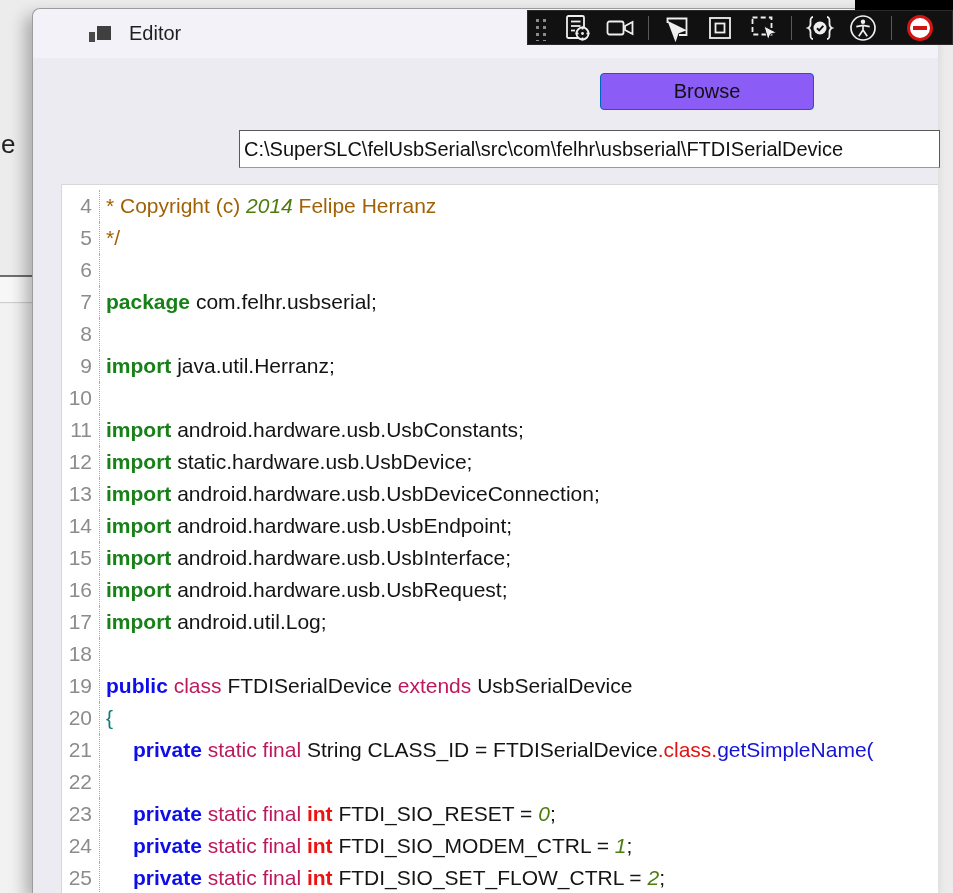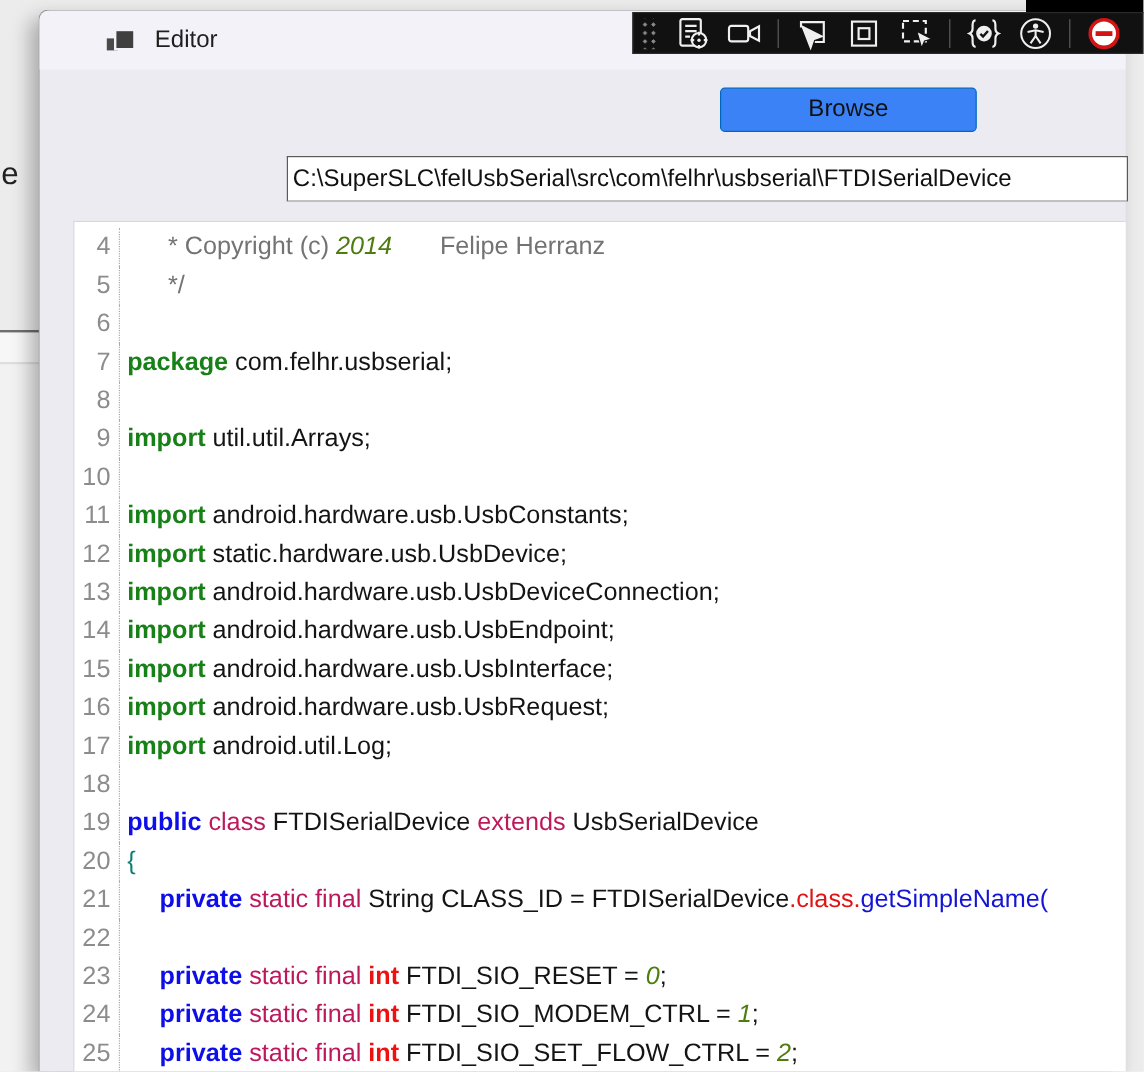--- a/index.html
+++ b/index.html
@@ -24,37 +24,37 @@
     background:#f4f2f9; border-top-left-radius:8px; display:flex; align-items:center;
     padding-left:56px; }
   .win-icon { position:absolute; left:56px; top:15px; width:24px; height:20px; }
   .win-icon .sq-small { position:absolute; left:0; top:8px; width:9px; height:10px; background:#4a4a4a; }
   .win-icon .sq-big   { position:absolute; left:8px; top:2px; width:14px; height:14px; background:#3f3f3f;
     box-shadow:0 0 0 2px #f4f2f9; }
   .win-title { margin-left:40px; font-size:20px; color:#1f1f1f; }
 
   
   .browse-btn { position:absolute; left:567px; top:64px; width:214px; height:37px;
-    background:#3b82f6; border:1px solid #0067c0; border-radius:4px;
+    background:#8b5cf6; border:1px solid #0067c0; border-radius:4px;
     font-size:20px; color:#111; font-family:"Liberation Sans",sans-serif; cursor:pointer; }
   .path-box { position:absolute; left:206px; top:121px; right:-2px; height:38px;
     background:#ffffff; border:1px solid #5a5a5a; border-bottom-color:#9a9a9a;
     font-size:20px; color:#111; padding:0 0 0 4px; font-family:"Liberation Sans",sans-serif;
     white-space:nowrap; overflow:hidden; outline:none; }
 
   
   .code-panel { position:absolute; left:28px; top:175px; right:0; bottom:0;
     background:#ffffff; border-top:1px solid #d8d8d8; border-left:1px solid #d8d8d8;
     overflow:hidden; padding-top:5px; }
   .code-line { display:flex; height:32px; line-height:32px; white-space:pre;
     font-size:21px; }
   .line-num { flex:0 0 38px; text-align:right; padding-right:7px; color:#8c8c8c;
     border-right:1px dotted #a9a9a9; }
   .line-text { padding-left:6px; color:#141414; }
-  .tok-comment  { color:#737373;margin-left:34px; }
+  .tok-comment  { color:#a16207; }
   .tok-number   { color:#4d7c0f; font-style:italic; }
   .tok-kw-green { color:#178117; font-weight:bold; }
   .tok-kw-blue  { color:#0e0ee8; font-weight:bold; }
   .tok-kw-maroon{ color:#be185d; }
   .tok-kw-red   { color:#ee1111; font-weight:bold;text-align:right; }
   .tok-red      { color:#e01414; }
   .tok-method   { color:#1414d6; }
   .tok-teal     { color:#0f7d74; }
   .tok-plain    { color:#141414; }
 
@@ -93,21 +93,21 @@
 
   <input class="path-box" type="text" value="C:\SuperSLC\felUsbSerial\src\com\felhr\usbserial\FTDISerialDevice" style="">
 
   <div class="code-panel">
     <div>
         <div class="code-line"><span class="line-num">4</span><span class="line-text"><span class="tok-comment">* Copyright (c) </span><span class="tok-number">2014</span><span class="tok-comment"> Felipe Herranz</span></span></div>
         <div class="code-line"><span class="line-num">5</span><span class="line-text"><span class="tok-comment">*/</span></span></div>
         <div class="code-line"><span class="line-num">6</span><span class="line-text"></span></div>
         <div class="code-line"><span class="line-num">7</span><span class="line-text"><span class="tok-kw-green">package</span><span class="tok-plain"> com.felhr.usbserial;</span></span></div>
         <div class="code-line"><span class="line-num">8</span><span class="line-text"></span></div>
-        <div class="code-line"><span class="line-num">9</span><span class="line-text"><span class="tok-kw-green">import</span><span class="tok-plain"> util.util.Arrays;</span></span></div>
+        <div class="code-line"><span class="line-num">9</span><span class="line-text"><span class="tok-kw-green">import</span><span class="tok-plain"> java.util.Herranz;</span></span></div>
         <div class="code-line"><span class="line-num">10</span><span class="line-text"></span></div>
         <div class="code-line"><span class="line-num">11</span><span class="line-text"><span class="tok-kw-green">import</span><span class="tok-plain"> android.hardware.usb.UsbConstants;</span></span></div>
         <div class="code-line"><span class="line-num">12</span><span class="line-text"><span class="tok-kw-green">import</span><span class="tok-plain"> static.hardware.usb.UsbDevice;</span></span></div>
         <div class="code-line"><span class="line-num">13</span><span class="line-text"><span class="tok-kw-green">import</span><span class="tok-plain"> android.hardware.usb.UsbDeviceConnection;</span></span></div>
         <div class="code-line"><span class="line-num">14</span><span class="line-text"><span class="tok-kw-green">import</span><span class="tok-plain"> android.hardware.usb.UsbEndpoint;</span></span></div>
         <div class="code-line"><span class="line-num">15</span><span class="line-text"><span class="tok-kw-green">import</span><span class="tok-plain"> android.hardware.usb.UsbInterface;</span></span></div>
         <div class="code-line"><span class="line-num">16</span><span class="line-text"><span class="tok-kw-green">import</span><span class="tok-plain"> android.hardware.usb.UsbRequest;</span></span></div>
         <div class="code-line"><span class="line-num">17</span><span class="line-text"><span class="tok-kw-green">import</span><span class="tok-plain"> android.util.Log;</span></span></div>
         <div class="code-line"><span class="line-num">18</span><span class="line-text"></span></div>
         <div class="code-line"><span class="line-num">19</span><span class="line-text"><span class="tok-kw-blue">public</span><span class="tok-plain"> </span><span class="tok-kw-maroon">class</span><span class="tok-plain"> FTDISerialDevice </span><span class="tok-kw-maroon">extends</span><span class="tok-plain"> UsbSerialDevice</span></span></div>

